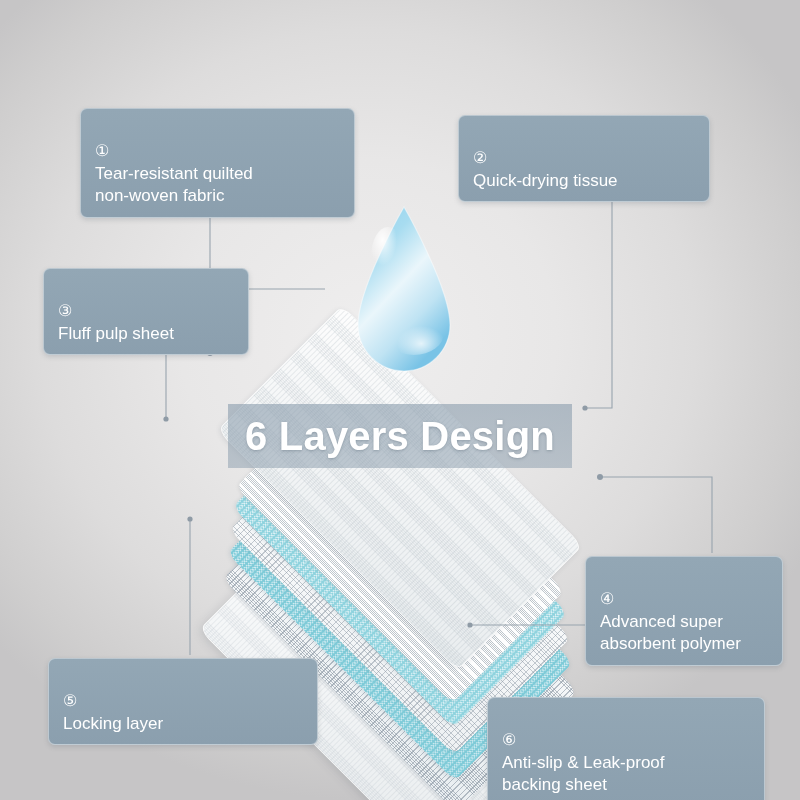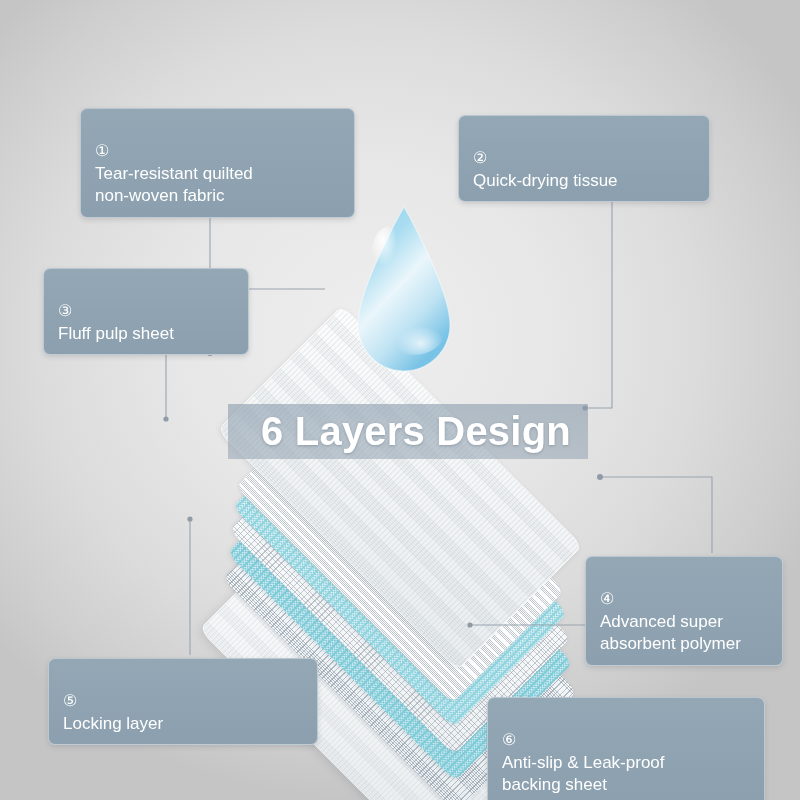--- a/index.html
+++ b/index.html
@@ -86,23 +86,23 @@
 
   
   #droplet{
     position:absolute;left:404px;top:205px;
     width:104px;height:180px;transform:translateX(-50%);
     pointer-events:none;
   }
 
   
   #banner{
-    position:absolute;left:228px;top:404px;width:344px;height:55px;
+    position:absolute;left:228px;top:404px;width:344px;height:64px;
     background:linear-gradient(180deg, rgba(140,158,174,.62), rgba(150,166,180,.58));
-    display:flex;align-items:center;justify-content:center;padding-left:16px;
+    display:flex;align-items:center;justify-content:center;
   }
   #banner-text{
     font-size:40px;font-weight:bold;color:#fff;letter-spacing:.2px;
     text-shadow:0 1px 3px rgba(70,85,100,.35);white-space:nowrap;
   }
 
   
   .callout{
     position:absolute;
     background:linear-gradient(180deg,#93a7b5,#8b9fae);

